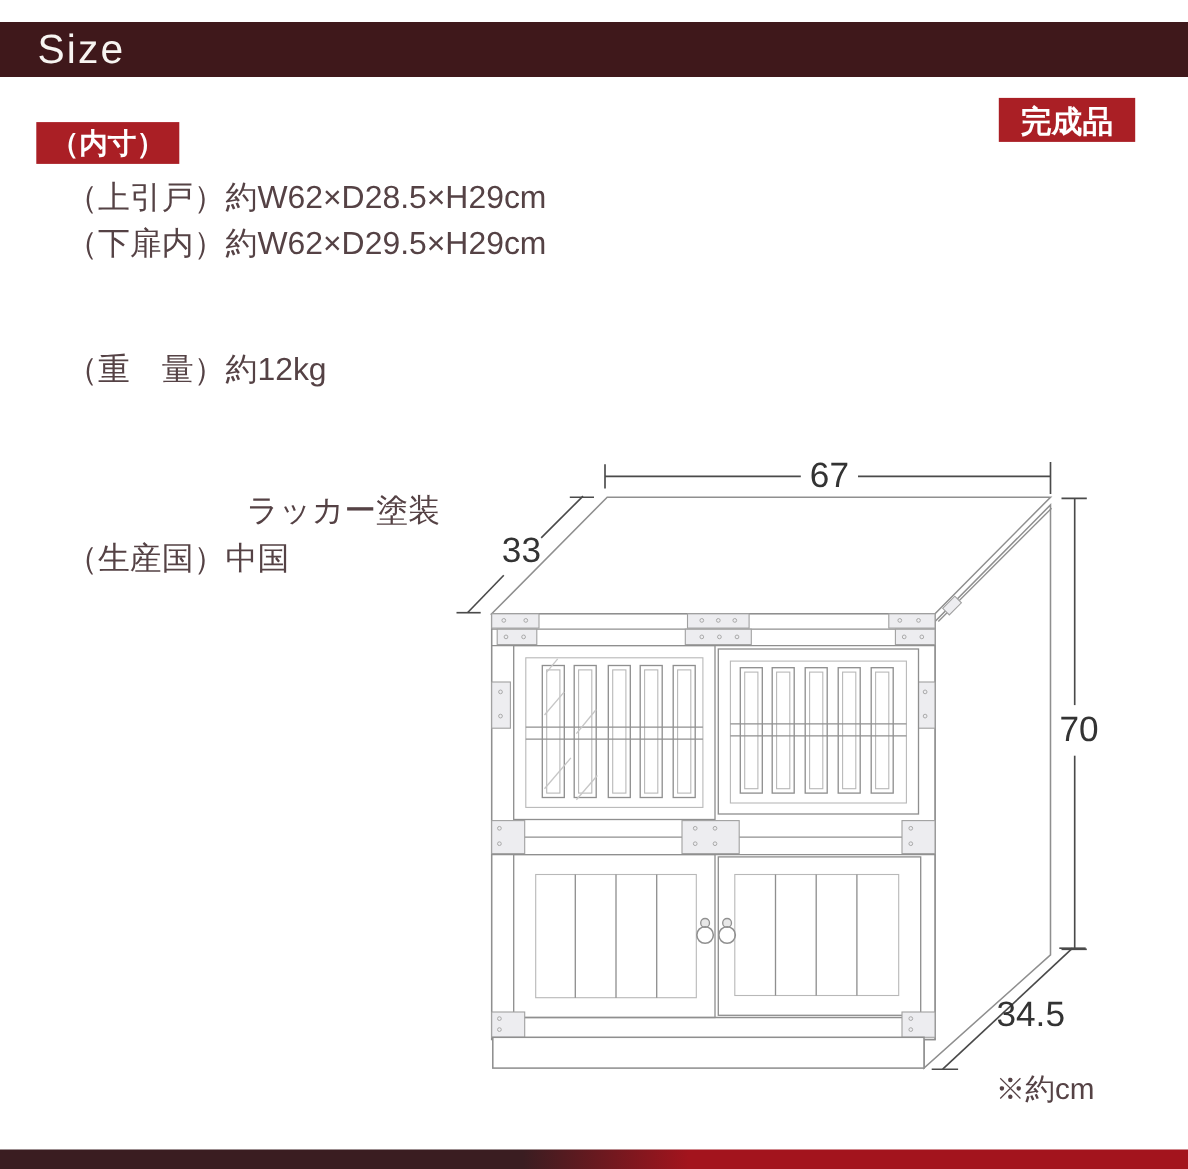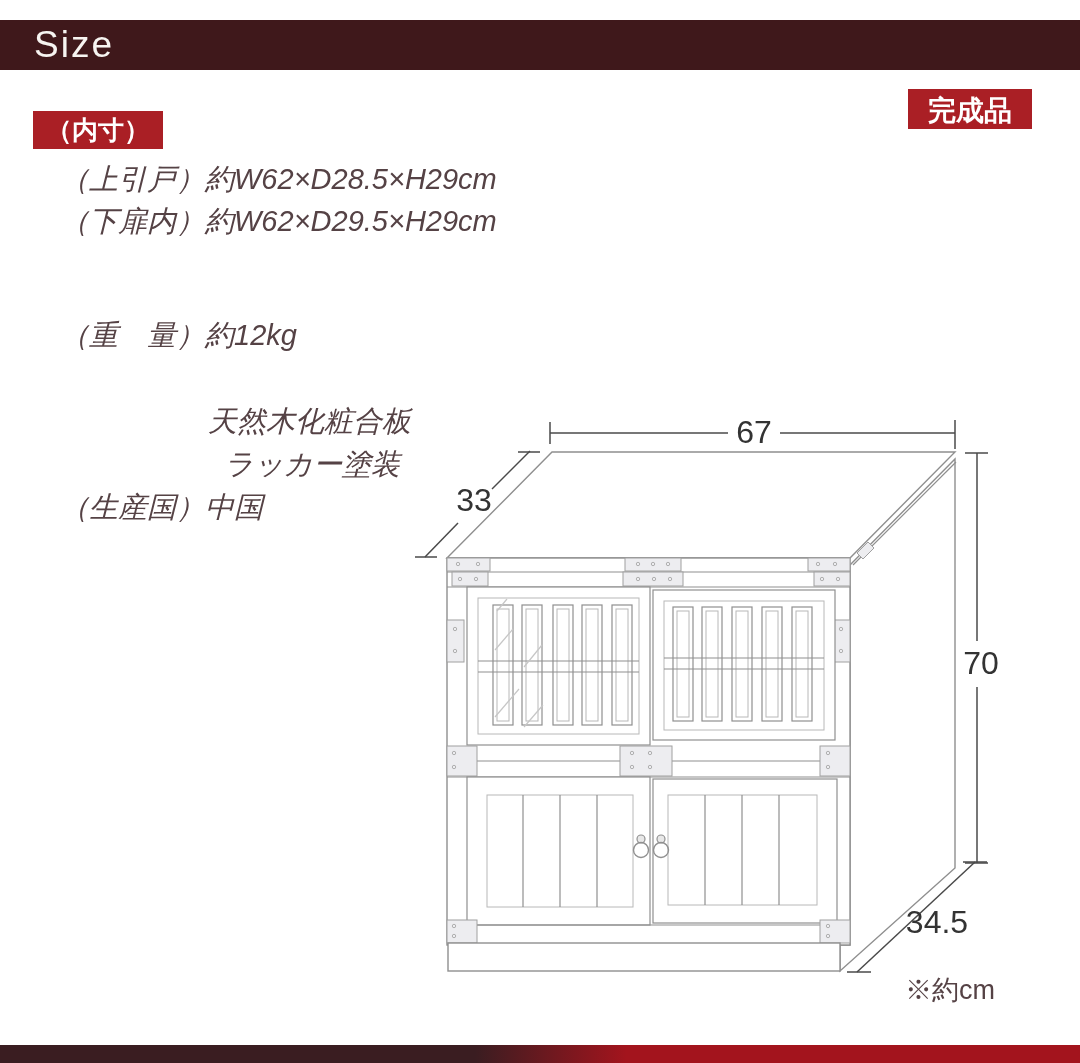--- a/index.html
+++ b/index.html
@@ -16,21 +16,21 @@
   body{background:#fff;font-family:"Liberation Sans",sans-serif;}
   .page{position:relative;width:1080px;height:1063px;background:#fff;overflow:hidden;}
 
   .header-bar{position:absolute;left:0;top:20px;width:1080px;height:50px;background:var(--bar-color);}
   .header-title{position:absolute;left:34px;top:0;height:50px;line-height:50px;color:#f7f4f1;font-size:37px;letter-spacing:2px;}
 
   .badge{position:absolute;background:var(--accent);color:#fff;font-weight:bold;text-align:center;}
   .badge-inner{left:33px;top:87px;width:130px;height:38px;line-height:38px;font-size:26px;margin-top:24px;}
   .badge-finished{left:908px;top:89px;width:124px;height:40px;line-height:44px;font-size:28px;}
 
-  .spec{position:absolute;color:var(--text-color);font-size:29px;white-space:nowrap;font-style:italic;}
+  .spec{position:absolute;color:var(--text-color);font-size:29px;white-space:nowrap;}
   .spec-note{font-size:23px;}
 
   .diagram-svg{position:absolute;left:410px;top:415px;}
 
   .face{fill:#ffffff;stroke:var(--line-color);stroke-width:1.4;}
   .ln{stroke:var(--line-color);stroke-width:1.2;fill:none;}
   .lnl{stroke:#b8b8b8;stroke-width:1;fill:none;}
   .bracket{fill:#ededf0;stroke:#a0a0a0;stroke-width:1;}
   .screw{fill:none;stroke:#a8a8a8;stroke-width:0.9;}
   .slat{fill:#ffffff;stroke:var(--line-color);stroke-width:1.2;}
@@ -52,21 +52,20 @@
   <div class="header-bar">
     <div class="header-title">Size</div>
   </div>
 
   <div class="badge badge-inner">（内寸）</div>
   <div class="badge badge-finished">完成品</div>
 
   <div class="spec" style="left:60px;top:160px;">（上引戸）約W62×D28.5×H29cm</div>
   <div class="spec" style="left:60px;top:202px;">（下扉内）約W62×D29.5×H29cm</div>
   <div class="spec" style="left:60px;top:316px;text-align:right;">（重　量）約12kg</div>
-  <div class="spec" style="left:208px;top:402px;">天然木化粧合板</div>
   <div class="spec" style="left:224px;top:445px;">ラッカー塗装</div>
   <div class="spec" style="left:60px;top:488px;">（生産国）中国</div>
 
   <svg class="diagram-svg" width="620" height="620" viewBox="0 0 620 620">
 
     <path class="face" d="M440,150 L545,44 L545,453 L430,556 L430,530 L440,530 Z"></path>
 
     <polygon class="face" points="37,143 142,37 545,37 440,143"></polygon>
 
     <g>

